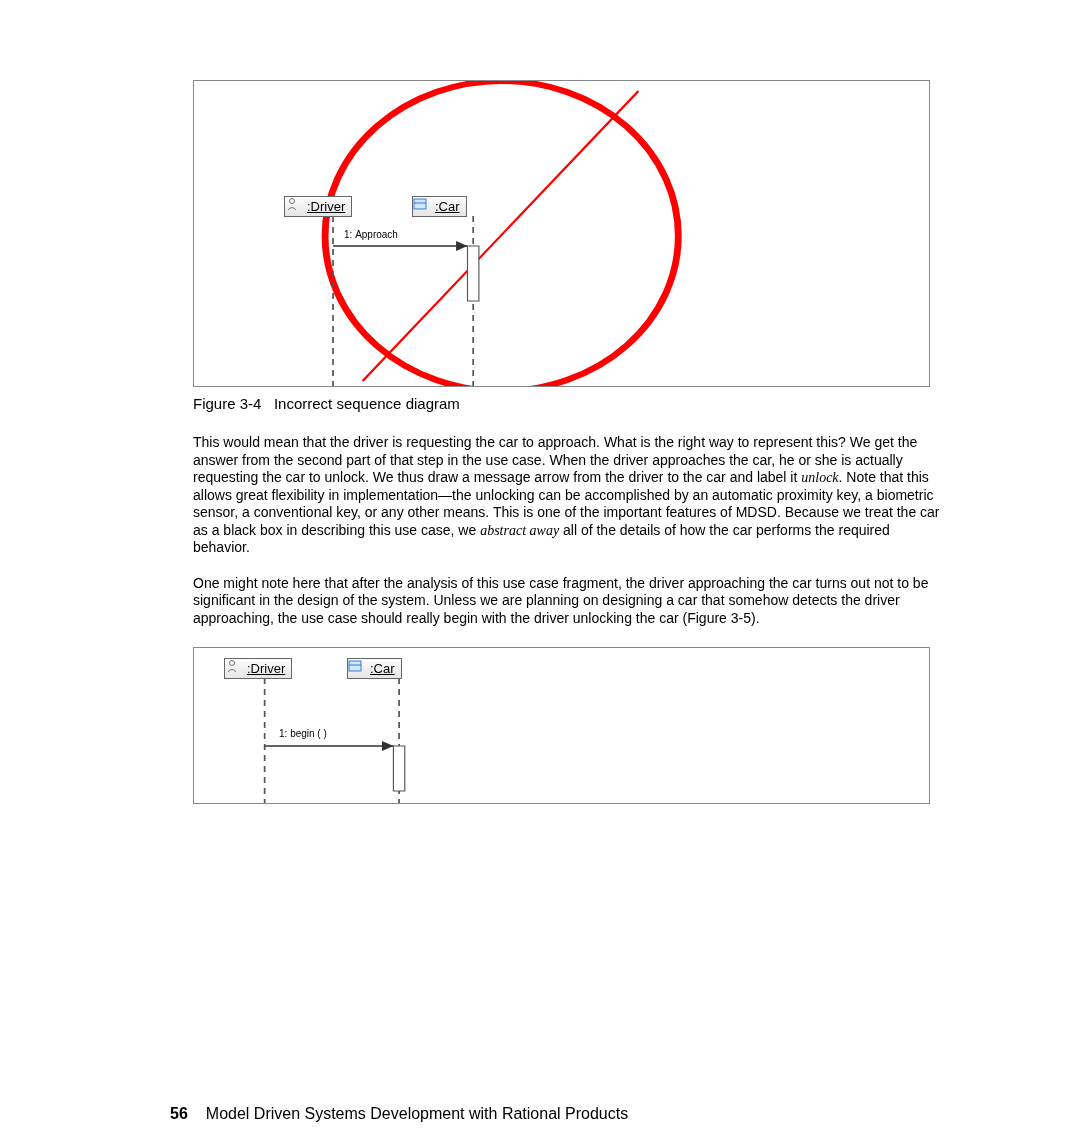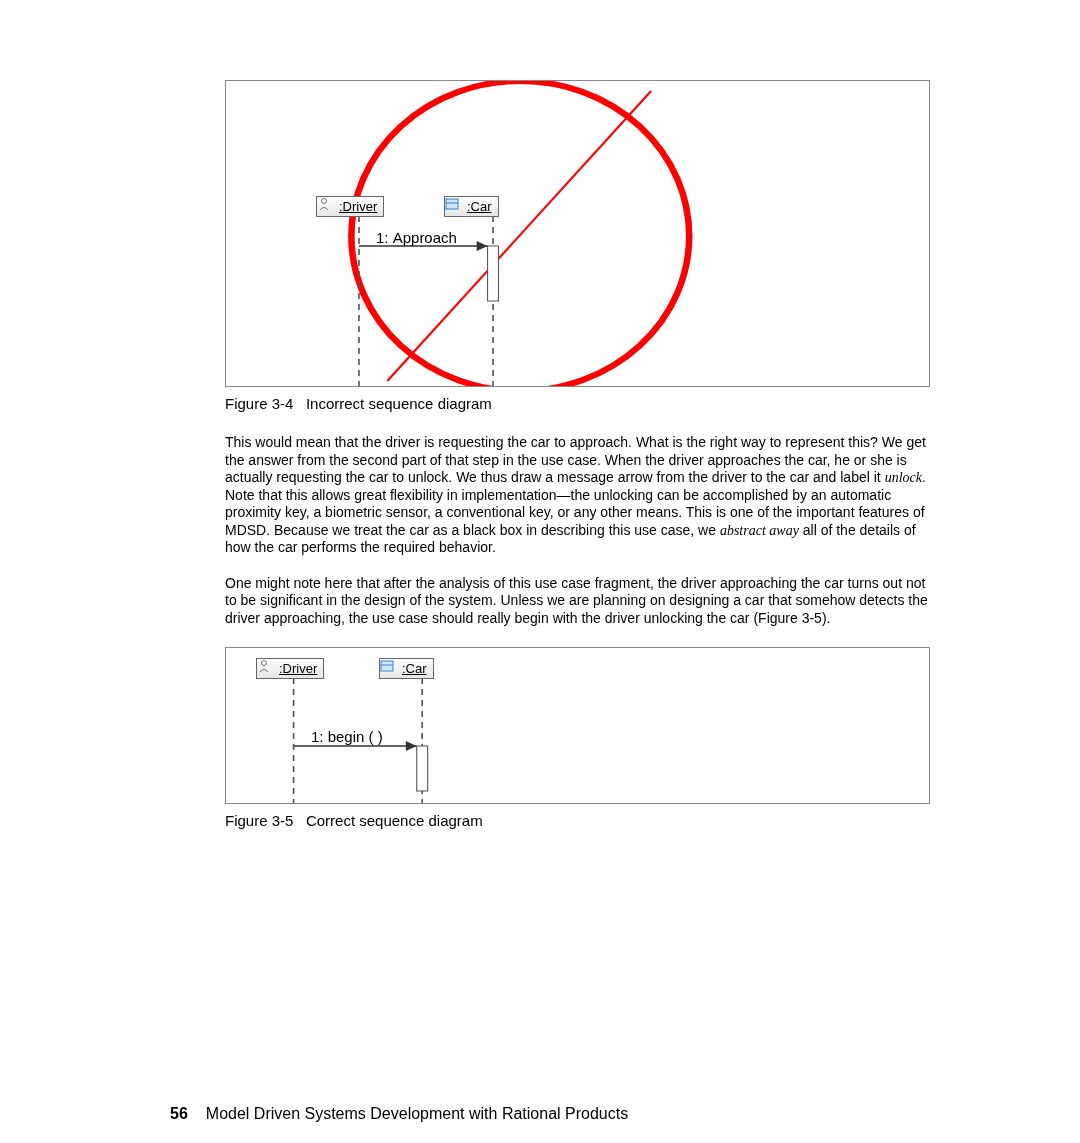--- a/index.html
+++ b/index.html
@@ -7,21 +7,21 @@
     padding: 0;
     background: #fff;
     font-family: Arial, Helvetica, sans-serif;
     color: #000;
   }
   .page {
     width: 1080px;
     height: 1143px;
     position: relative;
     box-sizing: border-box;
-    padding: 80px 100px 40px 110px;
+    padding: 80px 100px 40px 78px;
   }
   .figure-frame {
     border: 1px solid #888;
     background: #fff;
     margin-left: 115px;
     margin-right: 50px;
     position: relative;
   }
   .fig1 {
     height: 305px;
@@ -70,21 +70,21 @@
   .icon-actor {
     width: 14px; height: 14px;
     display:inline-block;
   }
   .icon-class {
     width: 14px; height: 14px;
     display:inline-block;
   }
   .msg-label {
     position:absolute;
-    font-size:15px;
+    font-size:10px;
     font-family: Arial, sans-serif;
   }
   svg { position:absolute; top:0; left:0; }
 </style>
 </head>
 <body>
 
 <div class="page">
 
   <div class="figure-frame fig1">
@@ -160,21 +160,18 @@
             <rect x="1" y="2" width="12" height="10" fill="#cfe8ff" stroke="#3a7bd5"></rect>
             <line x1="1" y1="6" x2="13" y2="6" stroke="#3a7bd5"></line>
           </svg>
       </span>
       <span class="txt">:Car</span>
     </div>
     <div class="msg-label" style="left:85px; top:80px;">
       <span>1</span>:&nbsp;<span>begin ( )</span>
     </div>
   </div>
-  <div class="caption">
-    <span>Figure 3-5</span>&nbsp;&nbsp;&nbsp;<span>Correct sequence diagram</span>
-  </div>
 
   <div class="footer">
     <span class="pg">56</span><span>Model Driven Systems Development with Rational Products</span>
   </div>
 
 </div>
 
 </body></html>

